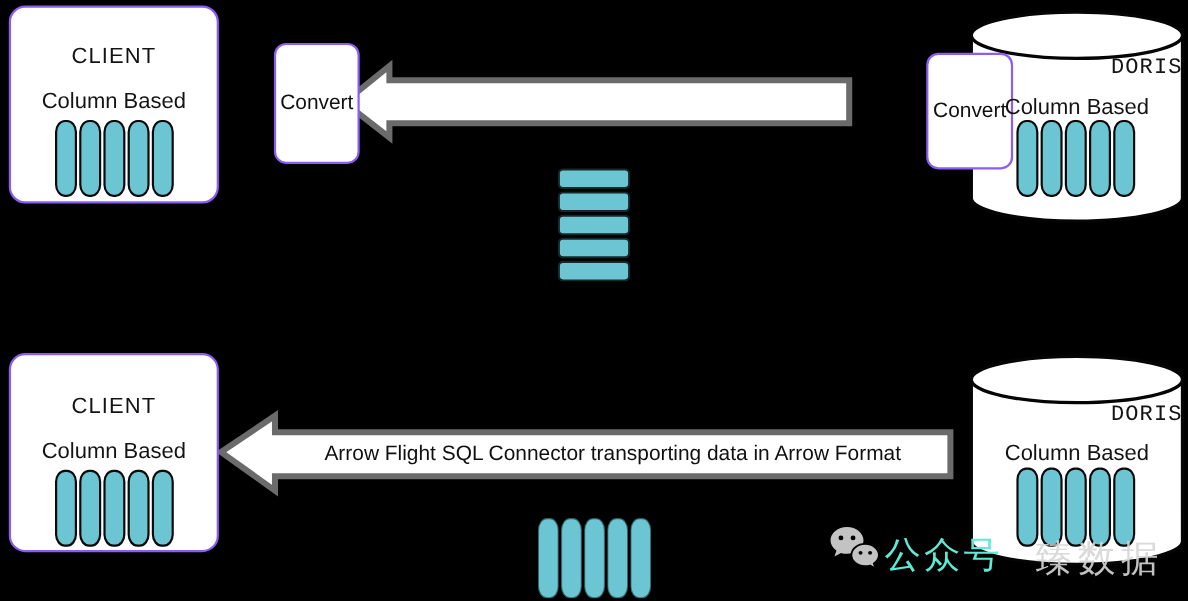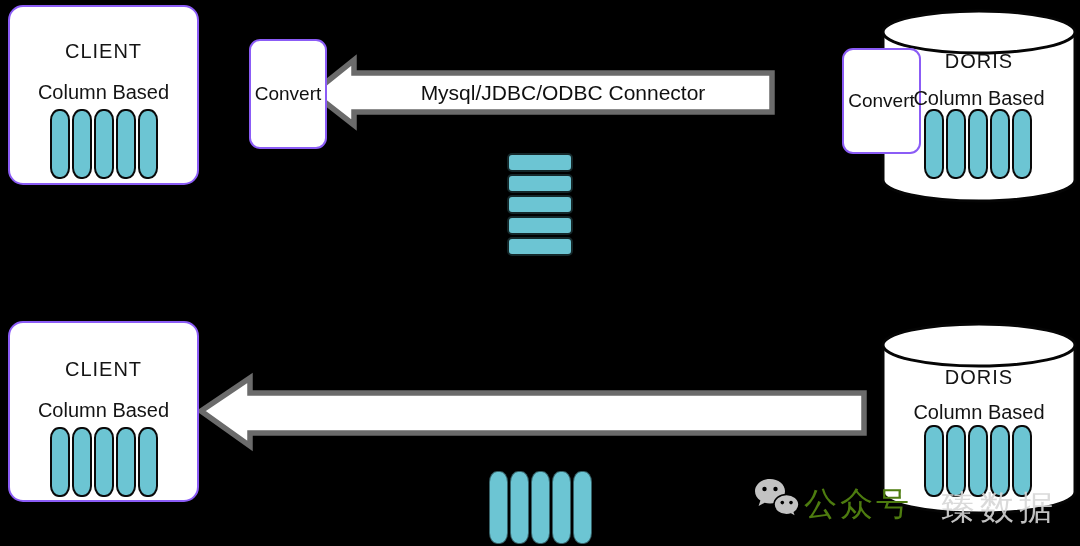--- a/index.html
+++ b/index.html
@@ -49,25 +49,25 @@
     border-radius:8px / 11px; box-sizing:border-box;
   }
 
   .arrow-label {
     position:absolute; z-index:3; display:flex; align-items:center; justify-content:center;
     color:#101010; white-space:nowrap;
   }
   .arrow-label.top { left:353px; top:73px; width:420px; height:39px; font-size:21px; }
   .arrow-label.bottom { left:250px; top:392px; width:614px; height:41px; font-size:19px; }
 
-  .doris-title { position:absolute; z-index:3; width:192px; text-align:center; font-size:20px; color:#141414; letter-spacing:1px; }
+  .doris-title { position:absolute; z-index:3; width:192px; text-align:right; font-size:20px; color:#141414; letter-spacing:1px;font-family:Liberation Mono, monospace; }
   .doris-sub   { position:absolute; z-index:3; width:192px; text-align:center; font-size:20px; color:#141414; }
 
   .watermark-account {
-    position:absolute; z-index:6; font-size:33px; color:#4d7c0f; letter-spacing:3px;
+    position:absolute; z-index:6; font-size:33px; color:#5eead4; letter-spacing:3px;
   }
   .watermark-brand {
     position:absolute; z-index:6; font-size:34px; color:rgba(214,214,214,0.9); letter-spacing:5px;
   }
 </style>
 </head>
 <body>
 
 <div id="stage">
 
@@ -97,21 +97,20 @@
       <div class="col-bar"></div>
       <div class="col-bar"></div>
       <div class="col-bar"></div>
     </div>
   </div>
 
   <div class="panel convert-box" style="left:205px; top:39px; width:78px; height:110px;">
     <span>Convert</span>
   </div>
 
-  <div class="arrow-label top">Mysql/JDBC/ODBC Connector</div>
 
   <div class="row-bars abs" style="left:507px; top:153px;">
     <div class="row-bar"></div>
     <div class="row-bar"></div>
     <div class="row-bar"></div>
     <div class="row-bar"></div>
     <div class="row-bar"></div>
   </div>
 
   <div class="panel convert-box" style="left:798px; top:48px; width:79px; height:106px;">
@@ -133,20 +132,21 @@
     <div class="box-sub" style="top:76px;">Column Based</div>
     <div class="col-bars" style="position:absolute; left:50%; transform:translateX(-50%); top:104px;">
       <div class="col-bar"></div>
       <div class="col-bar"></div>
       <div class="col-bar"></div>
       <div class="col-bar"></div>
       <div class="col-bar"></div>
     </div>
   </div>
 
+  <div class="arrow-label bottom">Arrow Flight SQL Connector transporting data in Arrow Format</div>
 
   <div class="free-bars abs" style="left:489px; top:471px;">
     <div class="free-bar"></div>
     <div class="free-bar"></div>
     <div class="free-bar"></div>
     <div class="free-bar"></div>
     <div class="free-bar"></div>
   </div>
 
   <div class="doris-title" style="left:883px; top:366px;">DORIS</div>

